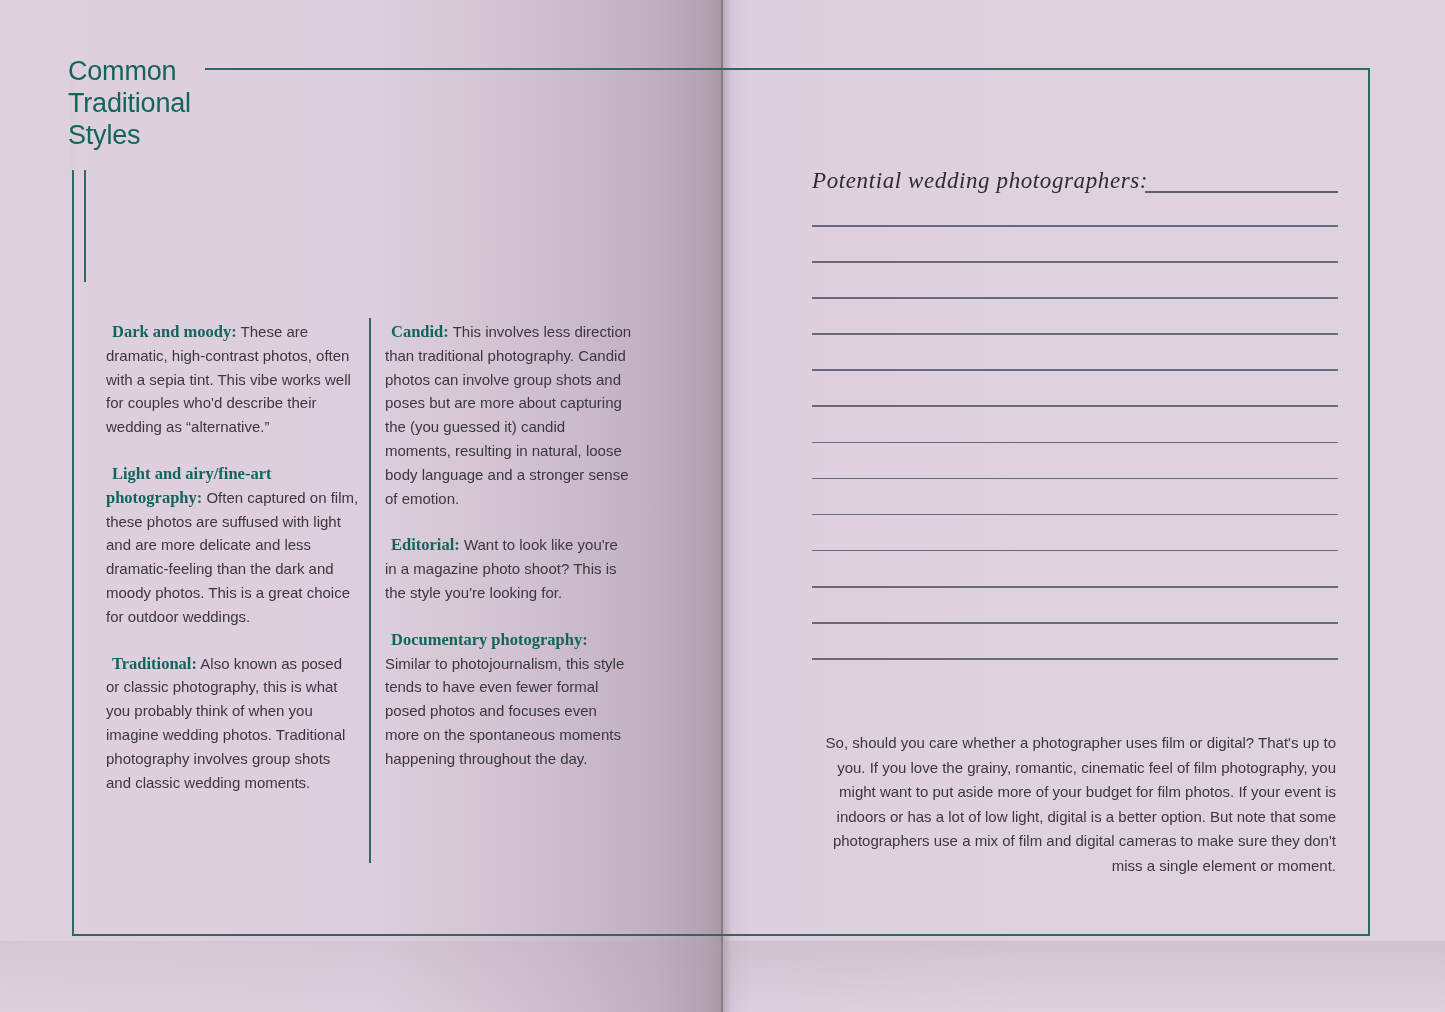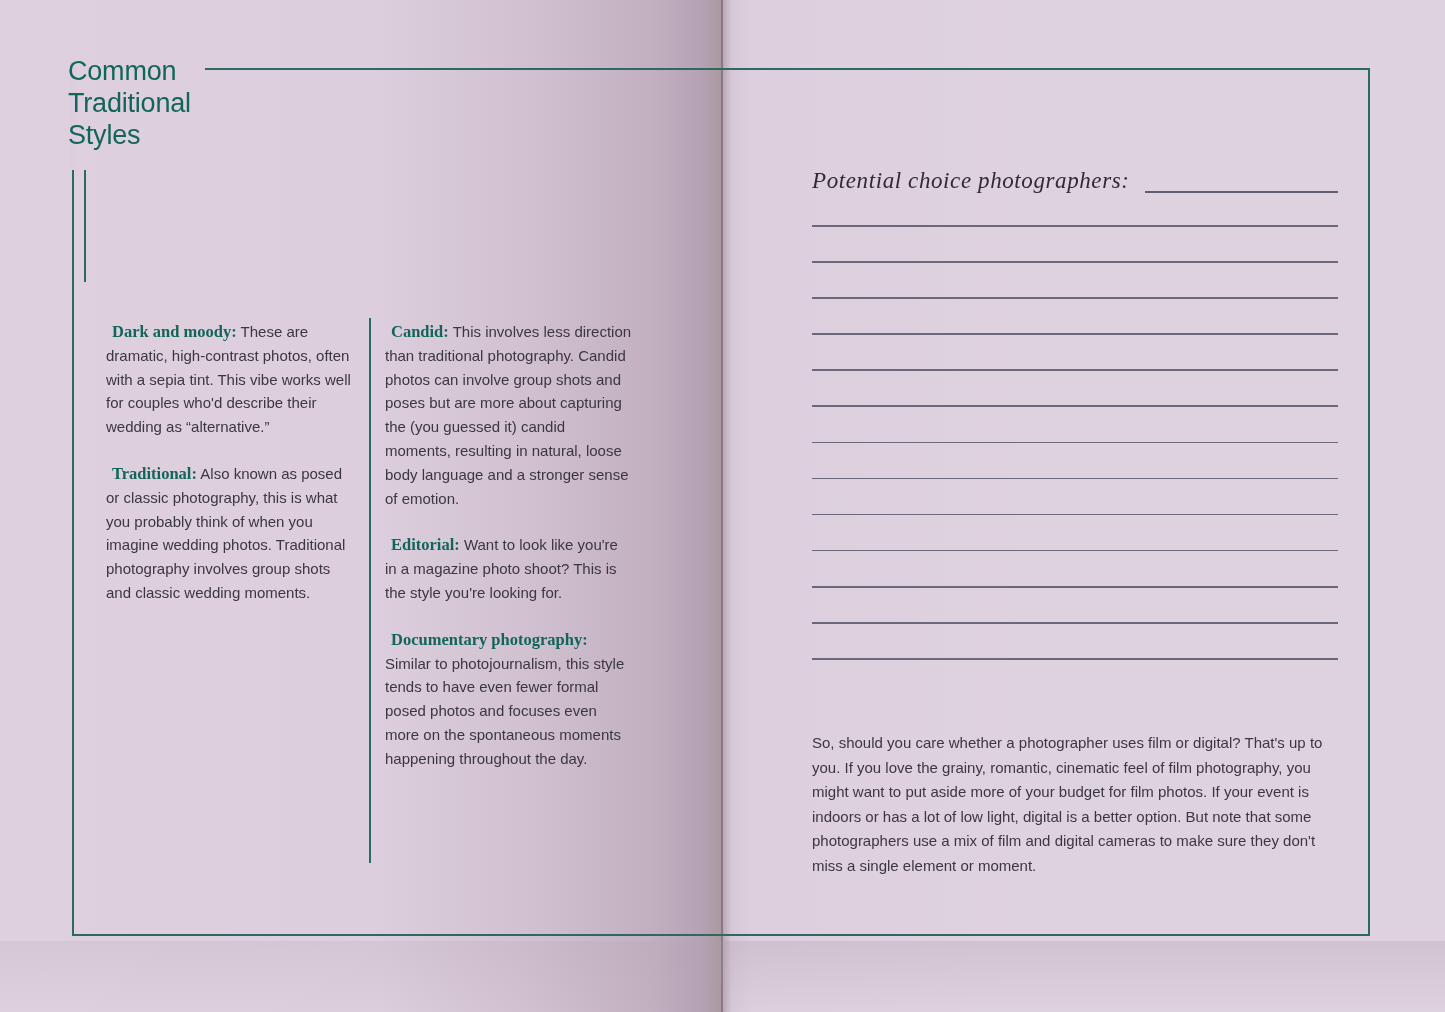--- a/index.html
+++ b/index.html
@@ -194,20 +194,21 @@
     opacity: .92;
   }
   .rp-para {
     position: absolute;
     left: 812px;
     top: 731px;
     width: 524px;
     font-size: 15px;
     line-height: 24.5px;
     color: #3b3740;
+    text-align: right;
   }
 </style>
 </head>
 <body>
 
 <div id="page">
 
   <div class="paper-left"></div>
   <div class="paper-right"></div>
   <div class="spine-line"></div>
@@ -226,37 +227,40 @@
 
   <div class="intro-rule"></div>
 
   <div class="col-rule"></div>
 
   <div class="col col-1">
     <p class="blk">
       <span class="lead">Dark and moody:</span><span> These are dramatic, high-contrast photos, often with a sepia tint. This vibe works well for couples who'd describe their wedding as “alternative.”</span>
     </p>
     <p class="blk">
+      <span class="lead">Light and airy/fine-art photography:</span><span> Often captured on film, these photos are suffused with light and are more delicate and less dramatic-feeling than the dark and moody photos. This is a great choice for outdoor weddings.</span>
+    </p>
+    <p class="blk">
       <span class="lead">Traditional:</span><span> Also known as posed or classic photography, this is what you probably think of when you imagine wedding photos. Traditional photography involves group shots and classic wedding moments.</span>
     </p>
   </div>
 
   <div class="col col-2">
     <p class="blk">
       <span class="lead">Candid:</span><span> This involves less direction than traditional photography. Candid photos can involve group shots and poses but are more about capturing the (you guessed it) candid moments, resulting in natural, loose body language and a stronger sense of emotion.</span>
     </p>
     <p class="blk">
       <span class="lead">Editorial:</span><span> Want to look like you're in a magazine photo shoot? This is the style you're looking for.</span>
     </p>
     <p class="blk">
       <span class="lead">Documentary photography:</span><span> Similar to photojournalism, this style tends to have even fewer formal posed photos and focuses even more on the spontaneous moments happening throughout the day.</span>
     </p>
   </div>
 
-  <div class="rp-heading">Potential choice photographers:</div>
+  <div class="rp-heading">Potential wedding photographers:</div>
   <div class="rule-head"></div>
 
   <div class="rules" id="rules-container">
       <div class="rule"></div>
       <div class="rule"></div>
       <div class="rule"></div>
       <div class="rule"></div>
       <div class="rule"></div>
       <div class="rule"></div>
       <div class="rule"></div>

